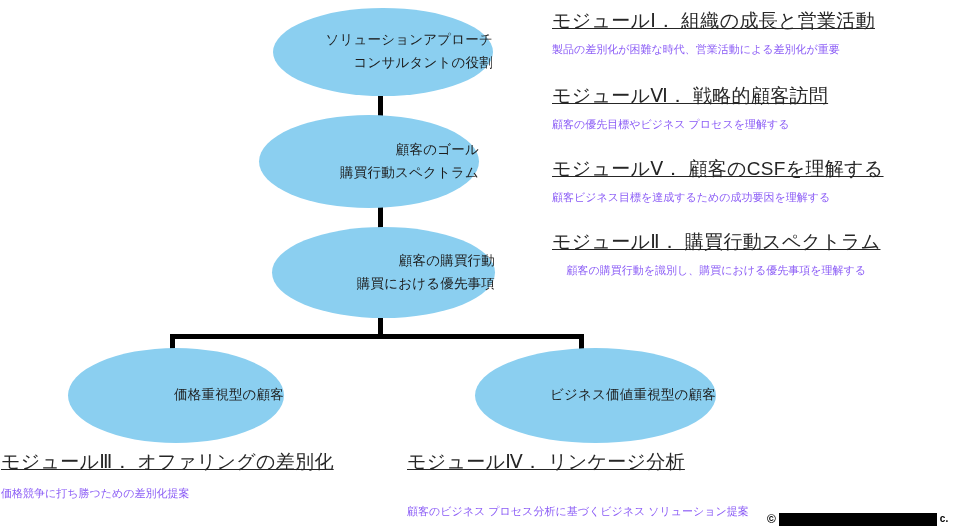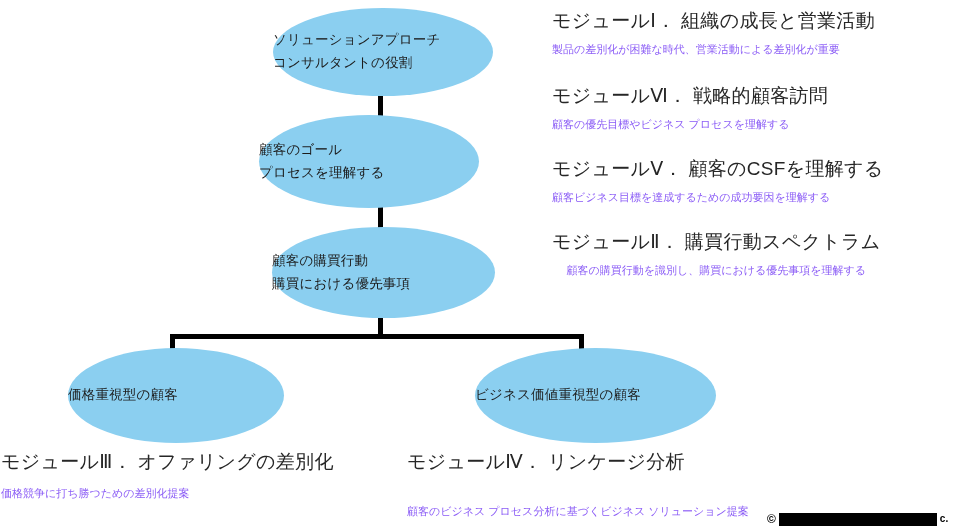--- a/index.html
+++ b/index.html
@@ -16,21 +16,21 @@
     overflow: hidden;
   }
 
   
   .node {
     position: absolute;
     background: #8BCFF0;
     border-radius: 50%;
     display: flex;
     flex-direction: column;
-    align-items: flex-start;
+    align-items: flex-end;
     justify-content: center;
     text-align: center;
     font-size: 13.5px;
     line-height: 1.7;
     color: #1c1c1c;
     letter-spacing: 0.2px;
   }
   .node-solution   { left: 273px; top:   8px; width: 220px; height: 88px; }
   .node-goal       { left: 259px; top: 115px; width: 220px; height: 93px; }
   .node-behavior   { left: 272px; top: 227px; width: 223px; height: 91px; }
@@ -48,20 +48,21 @@
 
   
   .module { position: absolute; }
   .module-title {
     font-size: 19px;
     line-height: 24px;
     color: #262626;
     font-weight: 500;
     letter-spacing: 0.3px;
     white-space: nowrap;
+    text-decoration: underline;
   }
   .module-desc {
     margin-top: 7px;
     font-size: 11px;
     line-height: 19px;
     color: #8b5cf6;
     white-space: nowrap;
   }
   .mod-1 { left: 552px; top:   9px; }
   .mod-6 { left: 552px; top:  84px; }
@@ -112,21 +113,21 @@
   <div class="conn conn-dleft"></div>
   <div class="conn conn-dright"></div>
 
   <div class="node node-solution">
     <span>ソリューションアプローチ</span>
     <span>コンサルタントの役割</span>
   </div>
 
   <div class="node node-goal">
     <span>顧客のゴール</span>
-    <span>プロセスを理解する</span>
+    <span>購買行動スペクトラム</span>
   </div>
 
   <div class="node node-price">
     <span>価格重視型の顧客</span>
   </div>
 
   <div class="node node-behavior">
     <span>顧客の購買行動</span>
     <span>購買における優先事項</span>
   </div>

